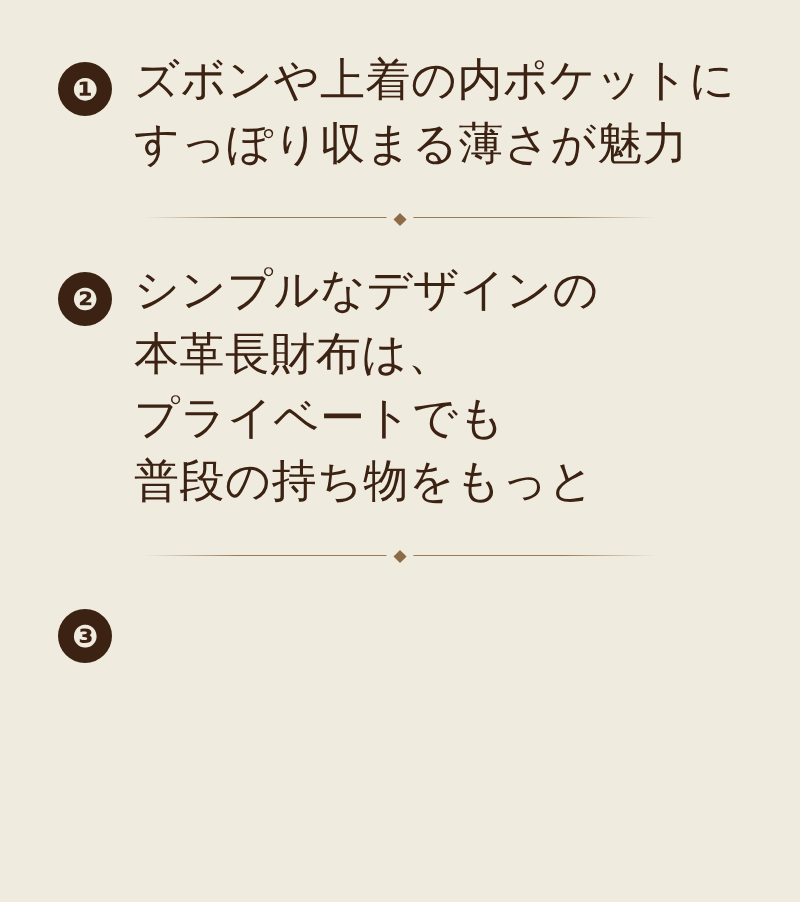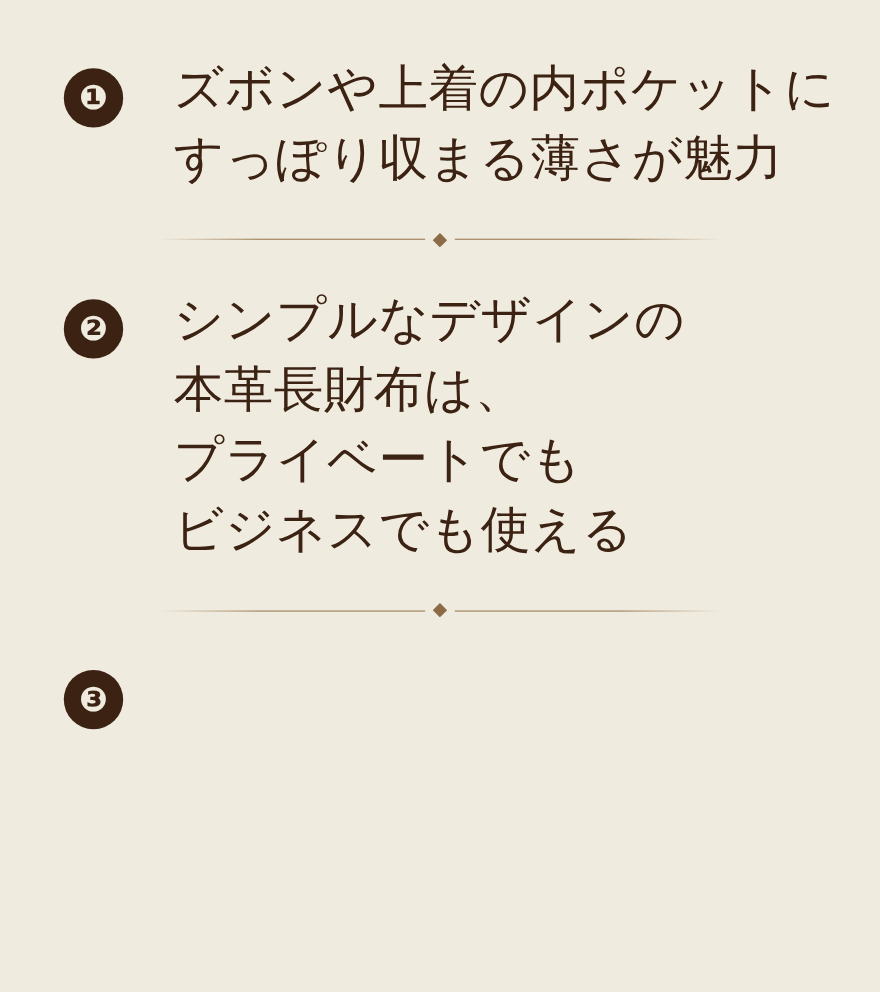--- a/index.html
+++ b/index.html
@@ -51,21 +51,20 @@
 
   .feature-text {
     flex: 1 1 auto;
     color: #3b2212;
     font-size: 45px;
     line-height: 1.42;
     font-weight: 500;
     letter-spacing: 0.01em;
     white-space: pre-line;
     font-family: "DejaVu Serif", "Liberation Serif", serif;
-    margin-left: 24px;
   }
 
   .divider {
     position: relative;
     height: 44px;
     margin: 20px 0 18px 0;
     padding: 0 105px;
     display: flex;
     align-items: center;
   }
@@ -106,21 +105,21 @@
   <div class="divider">
     <div class="divider-line"></div>
     <div class="divider-mark">◆</div>
   </div>
 
   <div class="feature">
     <div class="feature-num">❷</div>
     <div class="feature-text">シンプルなデザインの
 本革長財布は、
 プライベートでも
-ビジネスでも使える</div>
+普段の持ち物をもっと</div>
   </div>
 
   <div class="divider">
     <div class="divider-line"></div>
     <div class="divider-mark">◆</div>
   </div>
 
   <div class="feature">
     <div class="feature-num">❸</div>
   </div>

